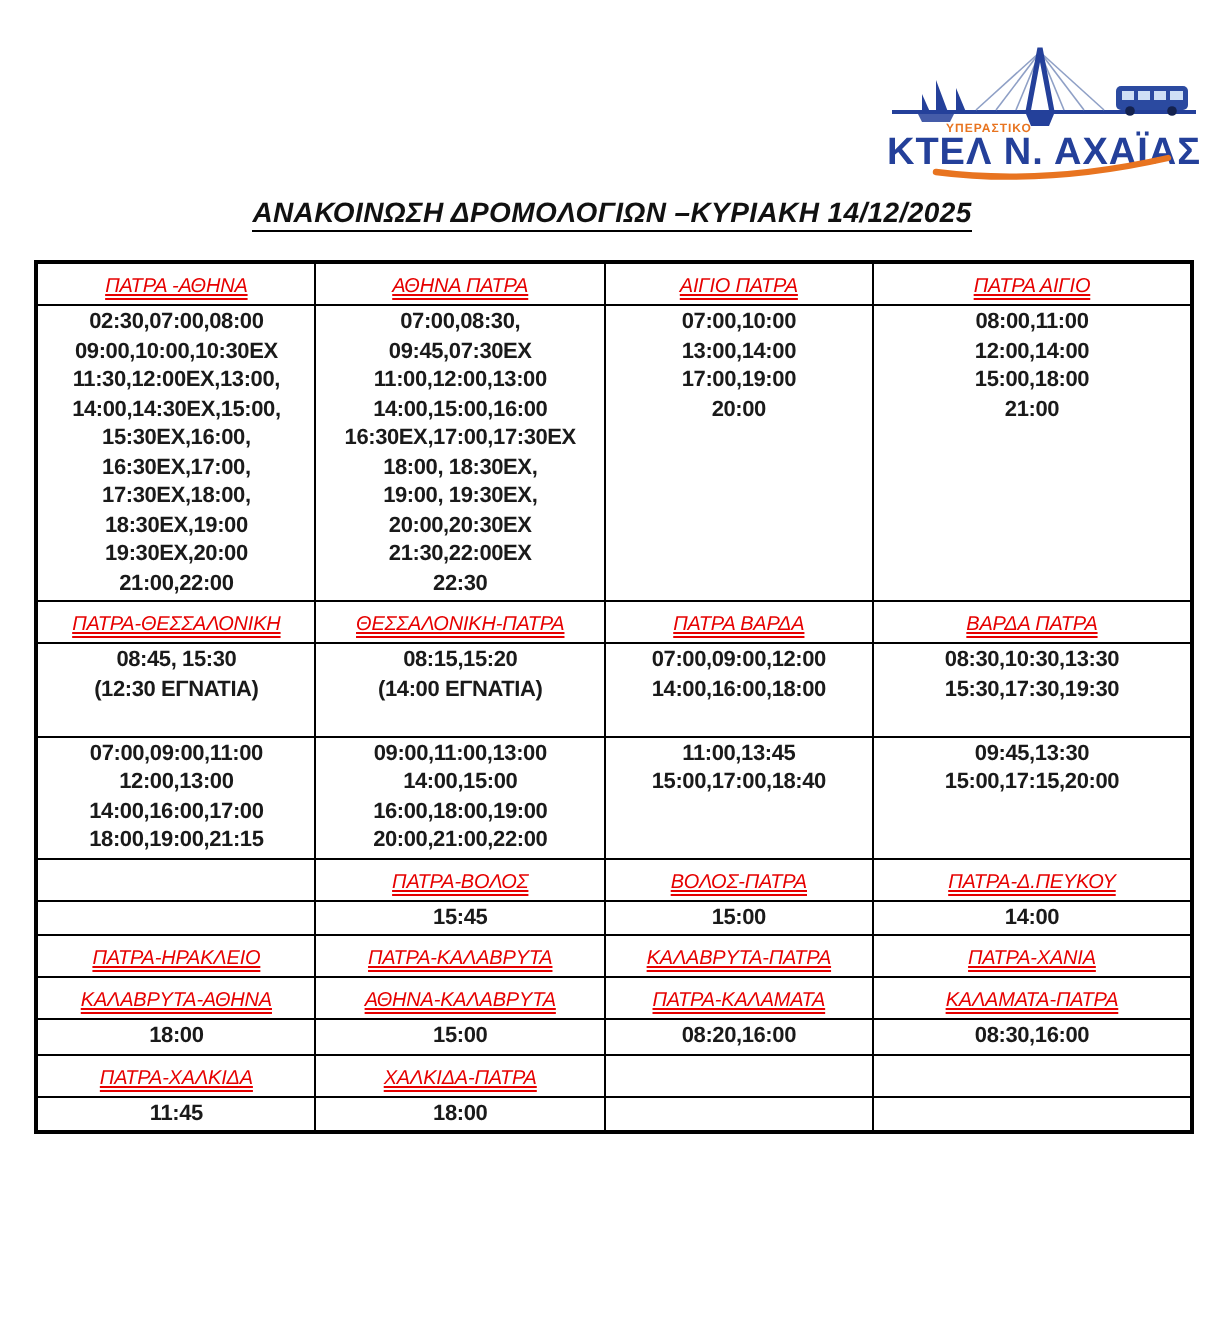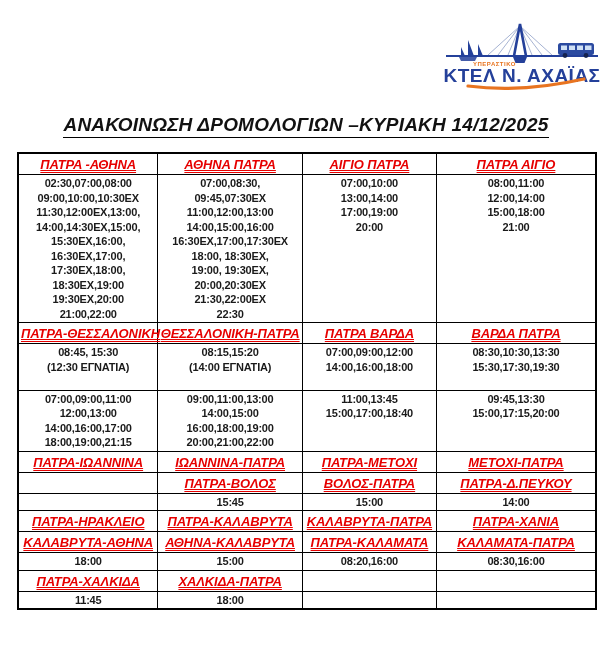--- a/index.html
+++ b/index.html
@@ -9,39 +9,39 @@
     -webkit-font-smoothing:antialiased;
   }
   .page{width:612px;height:663px;position:relative;}
   
   .logo-wrap{display:flex;justify-content:flex-end;padding-top:16px;}
   .logo-svg{display:block;}
   
   .title-wrap{text-align:center;margin-top:6px;}
   .title{
     display:inline-block;
-    font-size:19px;font-weight:bold;font-style:italic;
+    font-size:14px;font-weight:bold;font-style:italic;
     color:#111;letter-spacing:.2px;
-    border-bottom:1.5px solid #000;padding-bottom:1px;margin-top:16px;
+    border-bottom:1.5px solid #000;padding-bottom:1px;
   }
   
   .table-wrap{margin:14px 15px 0 17px;}
   table.sched{
     width:580px;border-collapse:collapse;table-layout:fixed;
     border:2px solid #000;
   }
   table.sched td{
     border:1px solid #000;
     text-align:center;vertical-align:top;
     padding:1px 2px;
   }
   tr.hrow td{height:16px;vertical-align:middle;}
   .rname{
-    color:#e60000;font-weight:bold;font-style:italic;
-    font-size:13px;letter-spacing:-0.1px;
+    color:#e60000;font-weight:normal;font-style:italic;
+    font-size:10px;letter-spacing:-0.1px;
     text-decoration:underline;
     text-decoration-style:double;
     text-decoration-color:#e60000;
     white-space:nowrap;
   }
   .tline{
     font-size:11px;font-weight:bold;color:#1a1a1a;
     line-height:14.5px;letter-spacing:-0.2px;white-space:nowrap;
   }
 </style>
@@ -191,26 +191,20 @@
             <td>
               <div class="tline">11:00,13:45</div>
               <div class="tline">15:00,17:00,18:40</div>
             </td>
             <td>
               <div class="tline">09:45,13:30</div>
               <div class="tline">15:00,17:15,20:00</div>
             </td>
           </tr>
           <tr class="hrow">
-            <td><span class="rname">ΠΑΤΡΑ-ΙΩΑΝΝΙΝΑ</span></td>
-            <td><span class="rname">ΙΩΑΝΝΙΝΑ-ΠΑΤΡΑ</span></td>
-            <td><span class="rname">ΠΑΤΡΑ-ΜΕΤΟΧΙ</span></td>
-            <td><span class="rname">ΜΕΤΟΧΙ-ΠΑΤΡΑ</span></td>
-          </tr>
-          <tr class="hrow">
             <td></td>
             <td><span class="rname">ΠΑΤΡΑ-ΒΟΛΟΣ</span></td>
             <td><span class="rname">ΒΟΛΟΣ-ΠΑΤΡΑ</span></td>
             <td><span class="rname">ΠΑΤΡΑ-Δ.ΠΕΥΚΟΥ</span></td>
           </tr>
           <tr class="drow">
             <td>
               <div class="tline">&nbsp;</div>
             </td>
             <td>

